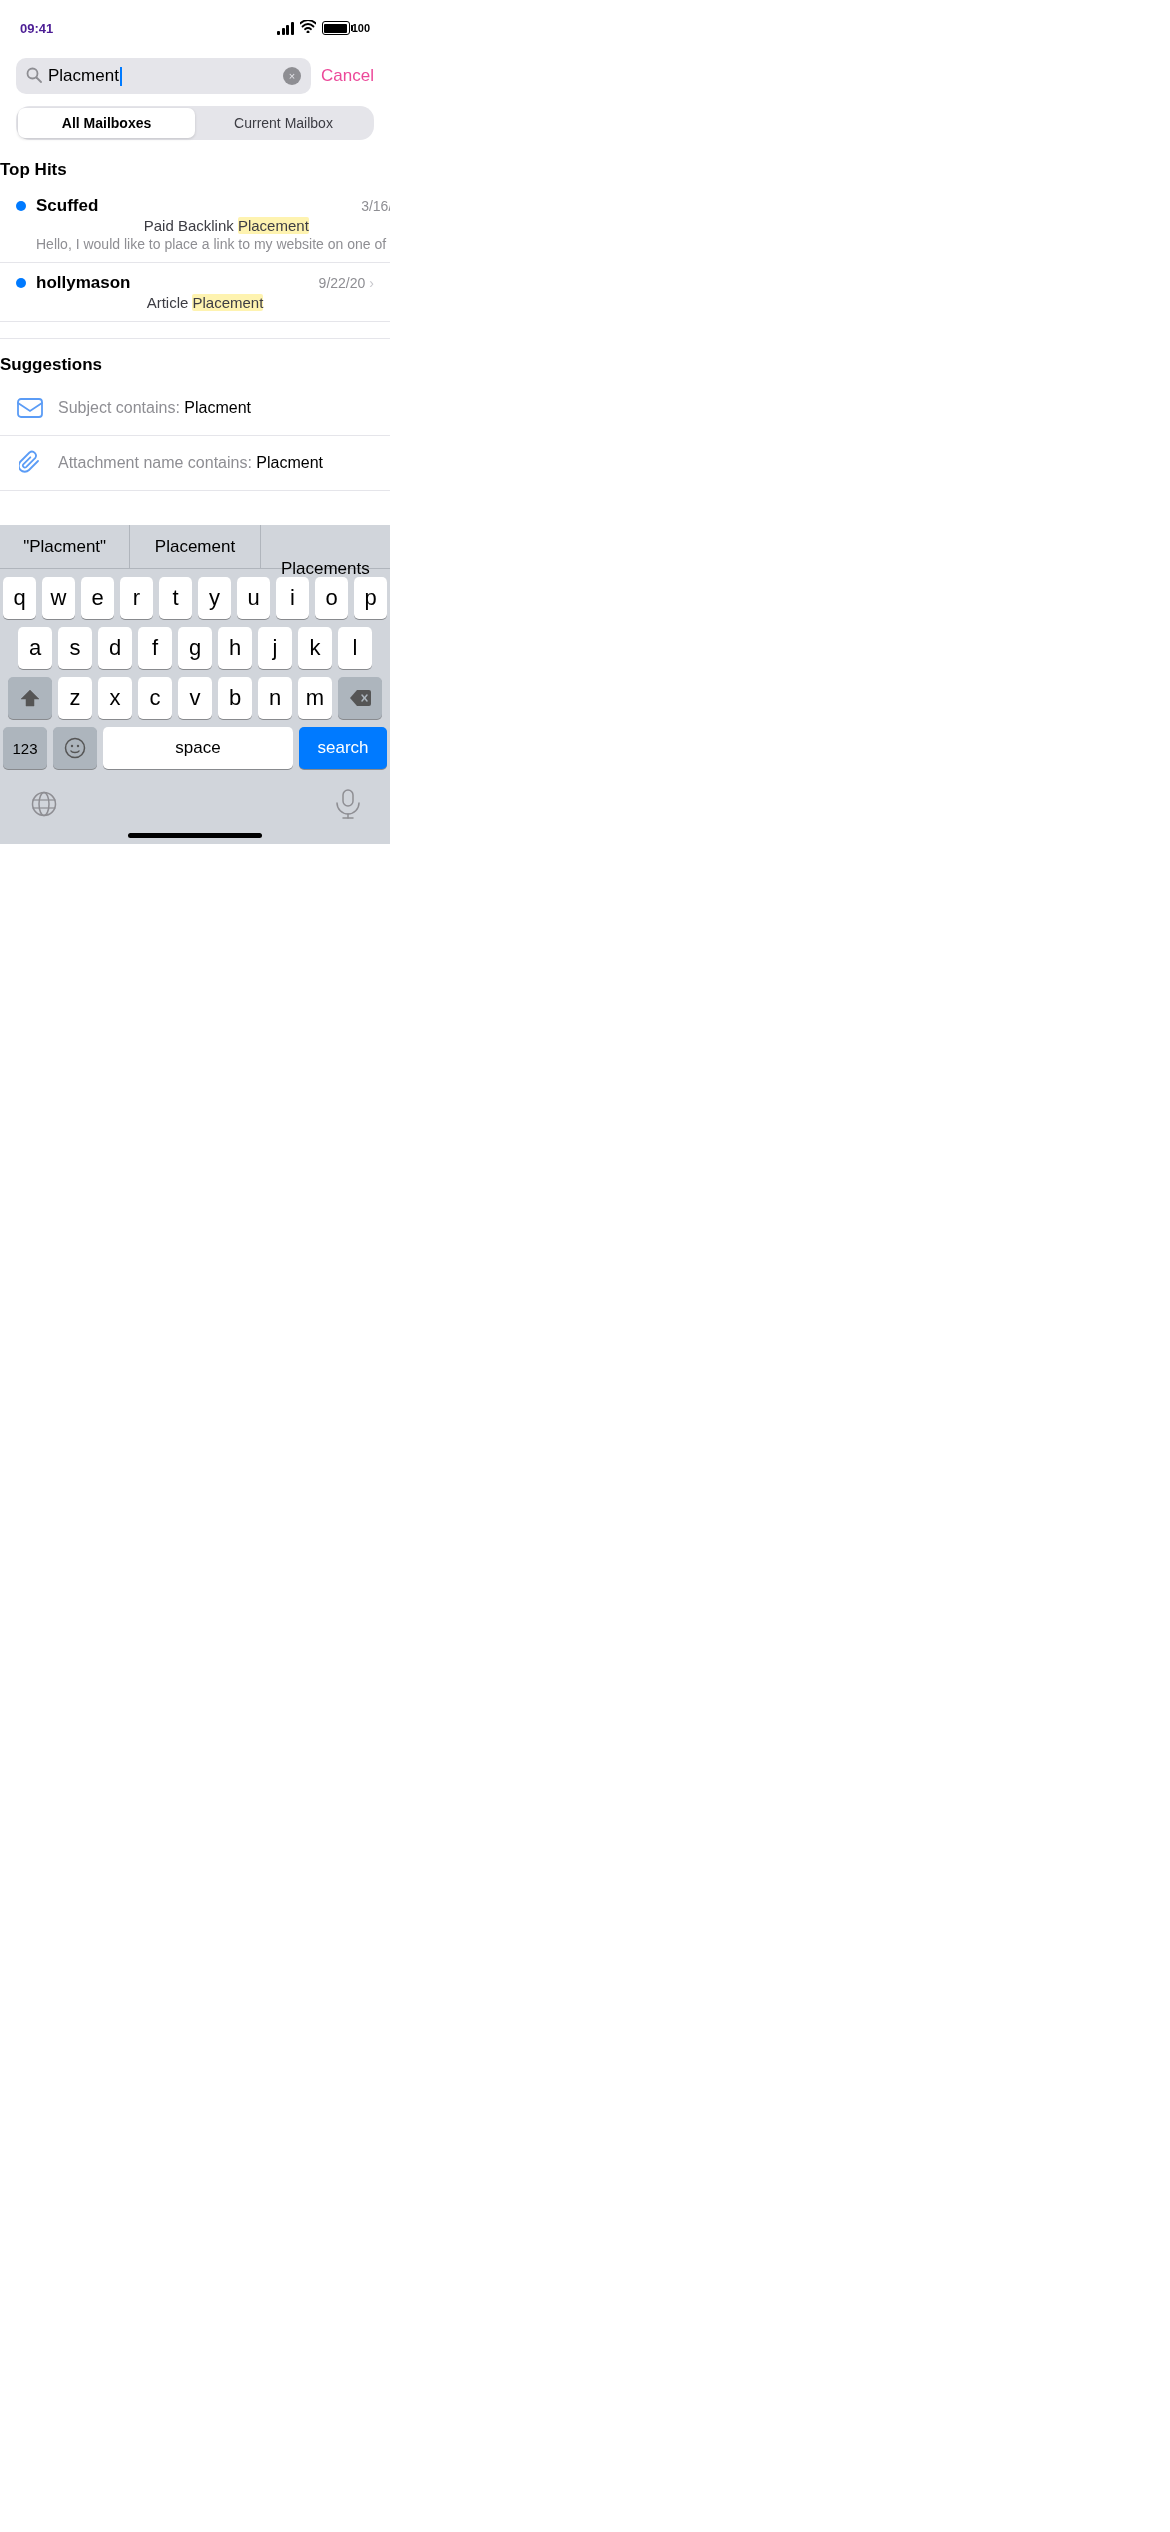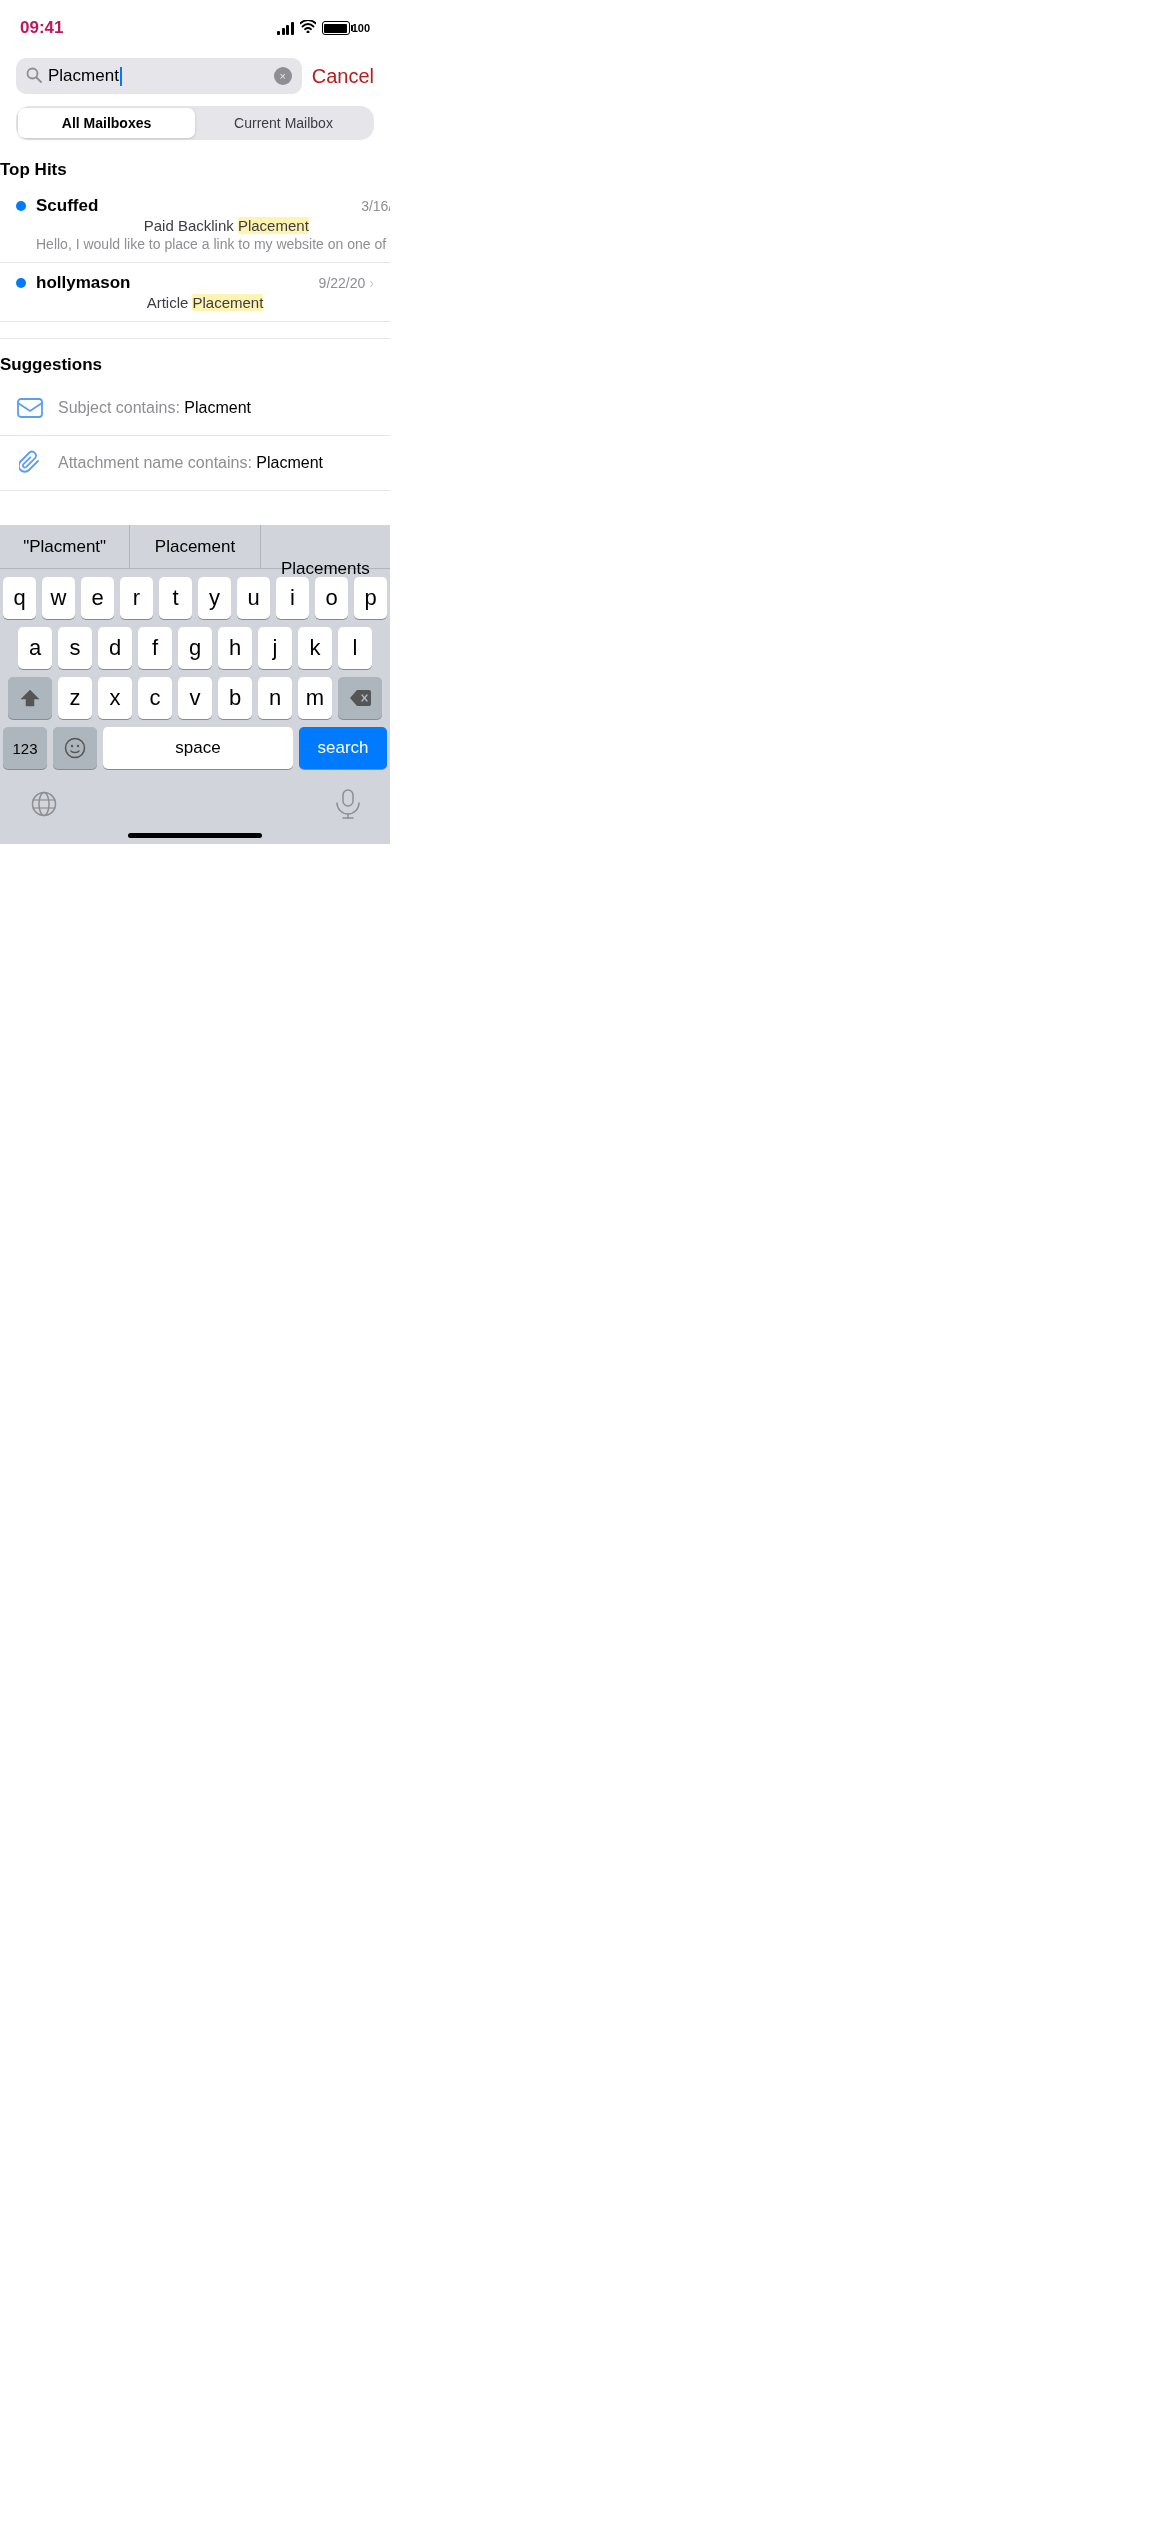--- a/index.html
+++ b/index.html
@@ -16,23 +16,23 @@
 
     
     .status-bar {
       display: flex;
       justify-content: space-between;
       align-items: center;
       padding: 14px 20px 8px;
       height: 50px;
     }
     .status-time {
-      font-size: 17px;
+      font-size: 13px;
       font-weight: 600;
-      color: #be185d;
+      color: #4c1d95;
     }
     .status-icons {
       display: flex;
       align-items: center;
       gap: 6px;
     }
     .signal-bars {
       display: flex;
       align-items: flex-end;
       gap: 1.5px;
@@ -129,22 +129,22 @@
       background: #8e8e93;
       border-radius: 50%;
       display: flex;
       align-items: center;
       justify-content: center;
       color: #e5e5ea;
       font-size: 11px;
       cursor: pointer;
     }
     .cancel-btn {
-      color: #b91c1c;
-      font-size: 20px;
+      color: #ec4899;
+      font-size: 17px;
       cursor: pointer;
       white-space: nowrap;
     }
 
     
     .segmented-control {
       margin: 4px 16px 12px;
       display: flex;
       background: #e5e5ea;
       border-radius: 14px;

